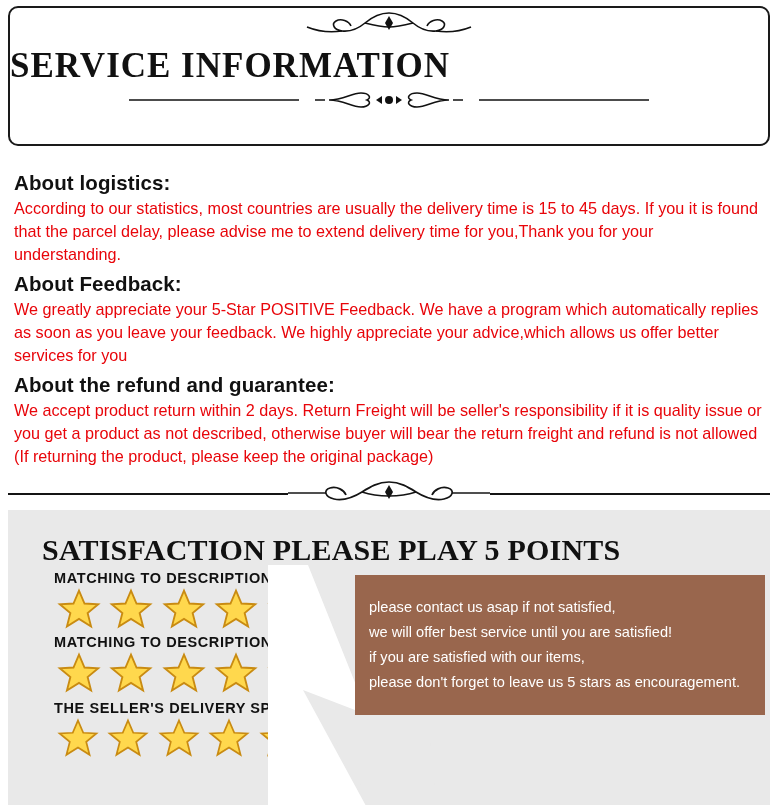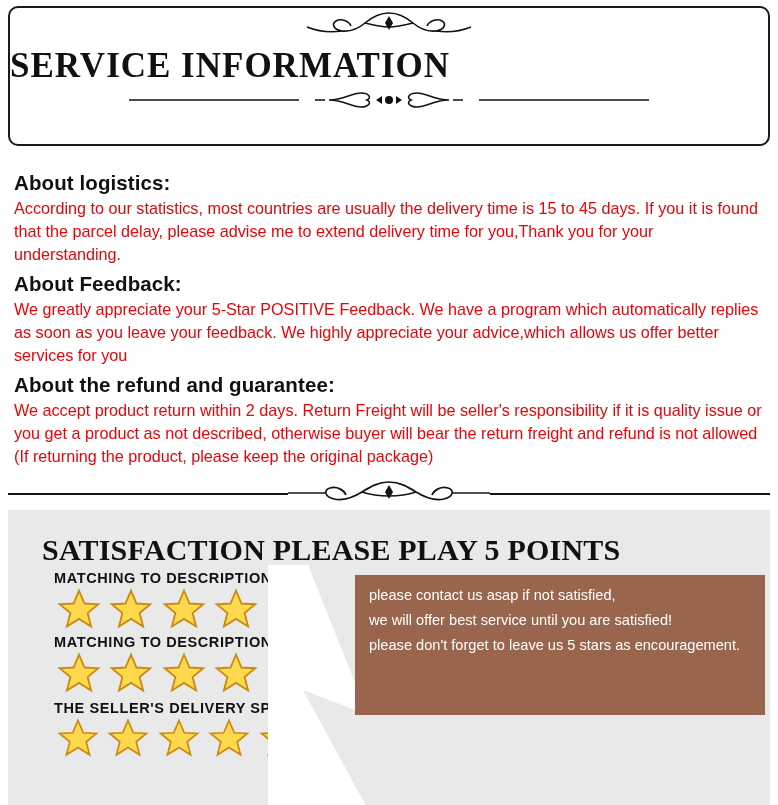--- a/index.html
+++ b/index.html
@@ -133,21 +133,21 @@
 
   
   .note-card {
     position: absolute;
     left: 355px;
     top: 575px;
     width: 410px;
     height: 140px;
     background: #99664d;
     box-sizing: border-box;
-    padding: 8px 6px 0 14px;
+    padding: 20px 6px 0 14px;
     z-index: 4;
   }
   .note-line {
     color: #ffffff;
     font-size: 14.6px;
     line-height: 1.72;
     white-space: nowrap;
   }
   .pointer-shape {
     position: absolute;
@@ -285,14 +285,15 @@
           <polygon points="12,2 15,9 22.5,9.4 16.7,14.2 18.6,21.6 12,17.4 5.4,21.6 7.3,14.2 1.5,9.4 9,9" fill="#ffd84d" stroke="#c98b12" stroke-width="1"></polygon>
         </svg>
     </div>
   </div>
 
 </div>
 
 <div class="note-card">
   <div class="note-line">please contact us asap if not satisfied,</div>
   <div class="note-line">we will offer best service until you are satisfied!</div>
+  <div class="note-line">if you are satisfied with our items,</div>
   <div class="note-line">please don't forget to leave us 5 stars as encouragement.</div>
 </div>
 
 </body></html>

